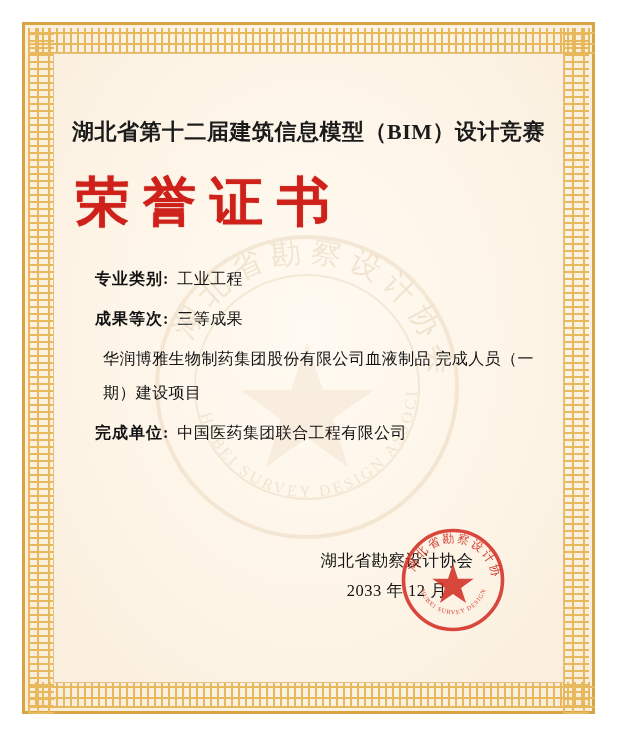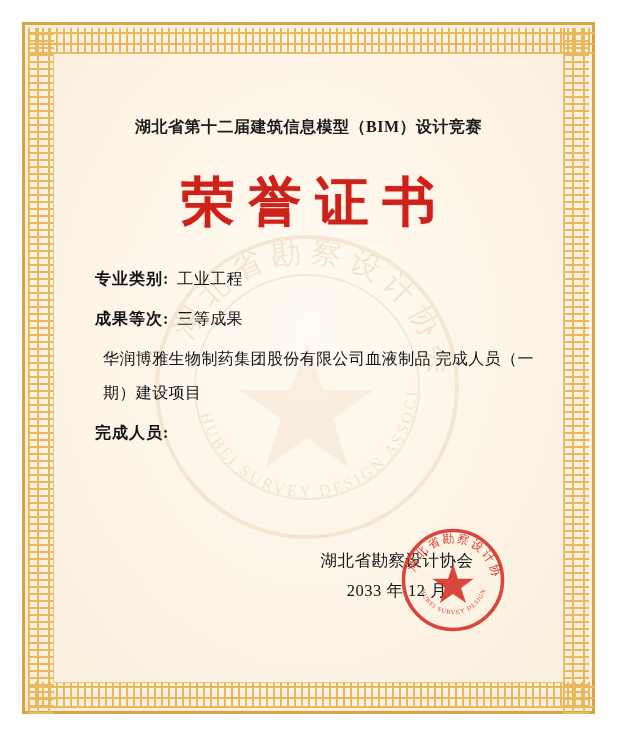--- a/index.html
+++ b/index.html
@@ -110,33 +110,33 @@
     width: 493px;
     height: 612px;
   }
 
   .header-line {
     position: absolute;
     top: 55px;
     left: 0;
     width: 493px;
     text-align: center;
-    font-size: 16px;
+    font-size: 22px;
     letter-spacing: 0.5px;
     color: #1b1b1b;
     font-weight: 600;
     font-family: "Liberation Serif", "DejaVu Serif", serif;
   }
 
   .title {
     position: absolute;
     top: 105px;
     left: 0;
     width: 493px;
-    text-align: center;
+    text-align: left;
     font-size: 53px;
     letter-spacing: 14px;
     text-indent: 14px;
     font-weight: 700;
     color: #d0201a;
     text-shadow: 0 0 1px #b3160f;
     font-family: "Liberation Serif", "DejaVu Serif", serif;
   }
 
   .fields {
@@ -233,23 +233,26 @@
 
       <div class="field-row">
         <span class="field-label">成果等次:</span>
         <span class="field-value">三等成果</span>
       </div>
 
       <div class="field-row">
         <span class="field-value">华润博雅生物制药集团股份有限公司血液制品 完成人员（一期）建设项目</span>
       </div>
 
-
-      <div class="field-row">
-        <span class="field-label">完成人员:</span>
+      <div class="field-row">
+        <span class="field-label">完成单位:</span>
+        <span class="field-value">中国医药集团联合工程有限公司</span>
+      </div>
+
+      <div class="field-row">
       </div>
 
     </div>
 
     <div class="signature">
       <span class="sig-line">湖北省勘察设计协会</span>
       <span class="sig-line">2033 年 12 月</span>
     </div>
 
   </div>

